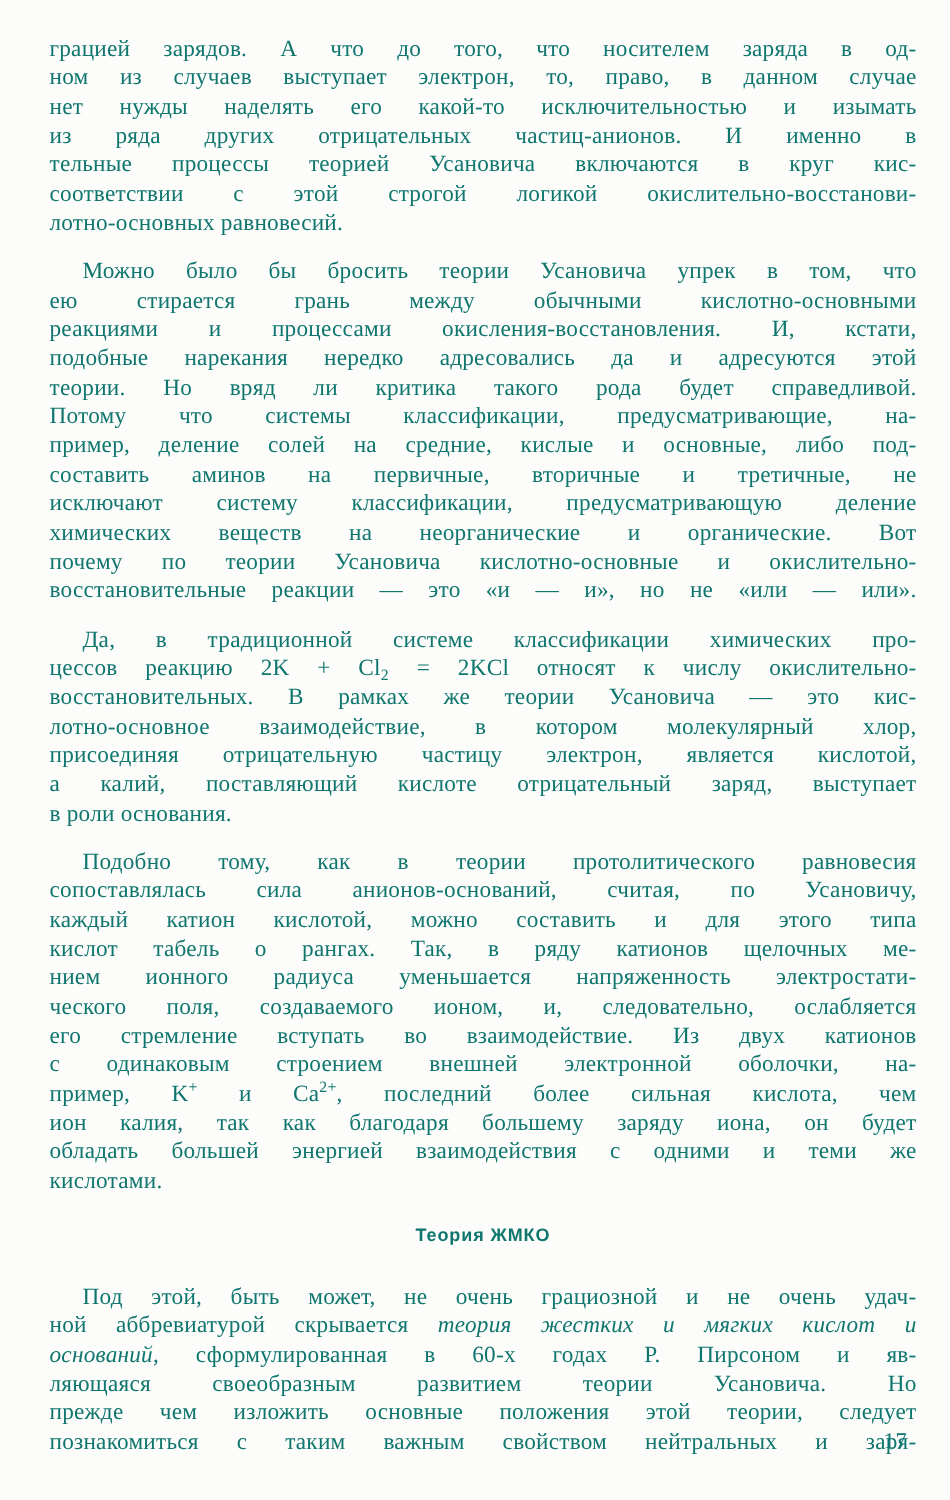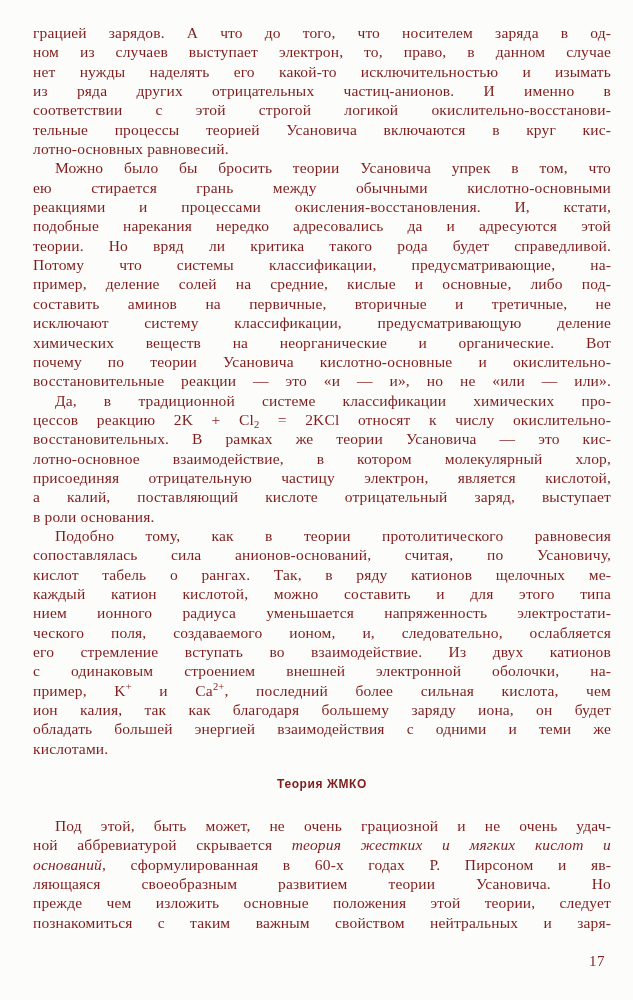--- a/index.html
+++ b/index.html
@@ -7,21 +7,21 @@
     padding: 0;
     background: #fcfcfa;
   }
   .page {
     position: relative;
     width: 633px;
     height: 1000px;
     background: #fcfcfa;
     overflow: hidden;
     font-family: "Liberation Serif", "DejaVu Serif", serif;
-    color: #7f1d1d;
+    color: #0f766e;
   }
   .text-block {
     position: absolute;
     left: 33px;
     top: 23px;
     width: 578px;
   }
   .paragraph {
     margin: 0;
     padding: 0;
@@ -31,20 +31,21 @@
     line-height: 19.35px;
     height: 19.35px;
     letter-spacing: 0.15px;
     text-align: justify;
     text-align-last: justify;
     text-justify: inter-word;
     white-space: normal;
   }
   .line.indent {
     padding-left: 22px;
+    margin-top: 13px;
   }
   .line.end {
     text-align: left;
     text-align-last: left;
   }
   .line em {
     font-style: italic;
   }
   .line sup {
     font-size: 68%;
@@ -82,22 +83,22 @@
 </head>
 <body>
 
 <div class="page">
   <div class="text-block">
       <div class="paragraph">
         <div class="line"><span>грацией зарядов. А что до того, что носителем заряда в од-</span></div>
         <div class="line"><span>ном из случаев выступает электрон, то, право, в данном случае</span></div>
         <div class="line"><span>нет нужды наделять его какой-то исключительностью и изымать</span></div>
         <div class="line"><span>из ряда других отрицательных частиц-анионов. И именно в</span></div>
+        <div class="line"><span>тельные процессы теорией Усановича включаются в круг кис-</span></div>
         <div class="line"><span>соответствии с этой строгой логикой окислительно-восстанови-</span></div>
-        <div class="line"><span>тельные процессы теорией Усановича включаются в круг кис-</span></div>
         <div class="line end"><span>лотно-основных равновесий.</span></div>
       </div>
       <div class="paragraph">
         <div class="line indent"><span>Можно было бы бросить теории Усановича упрек в том, что</span></div>
         <div class="line"><span>ею стирается грань между обычными кислотно-основными</span></div>
         <div class="line"><span>реакциями и процессами окисления-восстановления. И, кстати,</span></div>
         <div class="line"><span>подобные нарекания нередко адресовались да и адресуются этой</span></div>
         <div class="line"><span>теории. Но вряд ли критика такого рода будет справедливой.</span></div>
         <div class="line"><span>Потому что системы классификации, предусматривающие, на-</span></div>
         <div class="line"><span>пример, деление солей на средние, кислые и основные, либо под-</span></div>
@@ -112,22 +113,22 @@
         <div class="line"><span>цессов реакцию 2K + Cl</span><sub>2</sub><span> = 2KCl относят к числу окислительно-</span></div>
         <div class="line"><span>восстановительных. В рамках же теории Усановича — это кис-</span></div>
         <div class="line"><span>лотно-основное взаимодействие, в котором молекулярный хлор,</span></div>
         <div class="line"><span>присоединяя отрицательную частицу электрон, является кислотой,</span></div>
         <div class="line"><span>а калий, поставляющий кислоте отрицательный заряд, выступает</span></div>
         <div class="line end"><span>в роли основания.</span></div>
       </div>
       <div class="paragraph">
         <div class="line indent"><span>Подобно тому, как в теории протолитического равновесия</span></div>
         <div class="line"><span>сопоставлялась сила анионов-оснований, считая, по Усановичу,</span></div>
+        <div class="line"><span>каждый катион кислотой, можно составить и для этого типа</span></div>
         <div class="line"><span>кислот табель о рангах. Так, в ряду катионов щелочных ме-</span></div>
-        <div class="line"><span>каждый катион кислотой, можно составить и для этого типа</span></div>
         <div class="line"><span>нием ионного радиуса уменьшается напряженность электростати-</span></div>
         <div class="line"><span>ческого поля, создаваемого ионом, и, следовательно, ослабляется</span></div>
         <div class="line"><span>его стремление вступать во взаимодействие. Из двух катионов</span></div>
         <div class="line"><span>с одинаковым строением внешней электронной оболочки, на-</span></div>
         <div class="line"><span>пример, K</span><sup>+</sup><span> и Ca</span><sup>2+</sup><span>, последний более сильная кислота, чем</span></div>
         <div class="line"><span>ион калия, так как благодаря большему заряду иона, он будет</span></div>
         <div class="line"><span>обладать большей энергией взаимодействия с одними и теми же</span></div>
         <div class="line end"><span>кислотами.</span></div>
       </div>
       <div class="heading">Теория ЖМКО</div>

